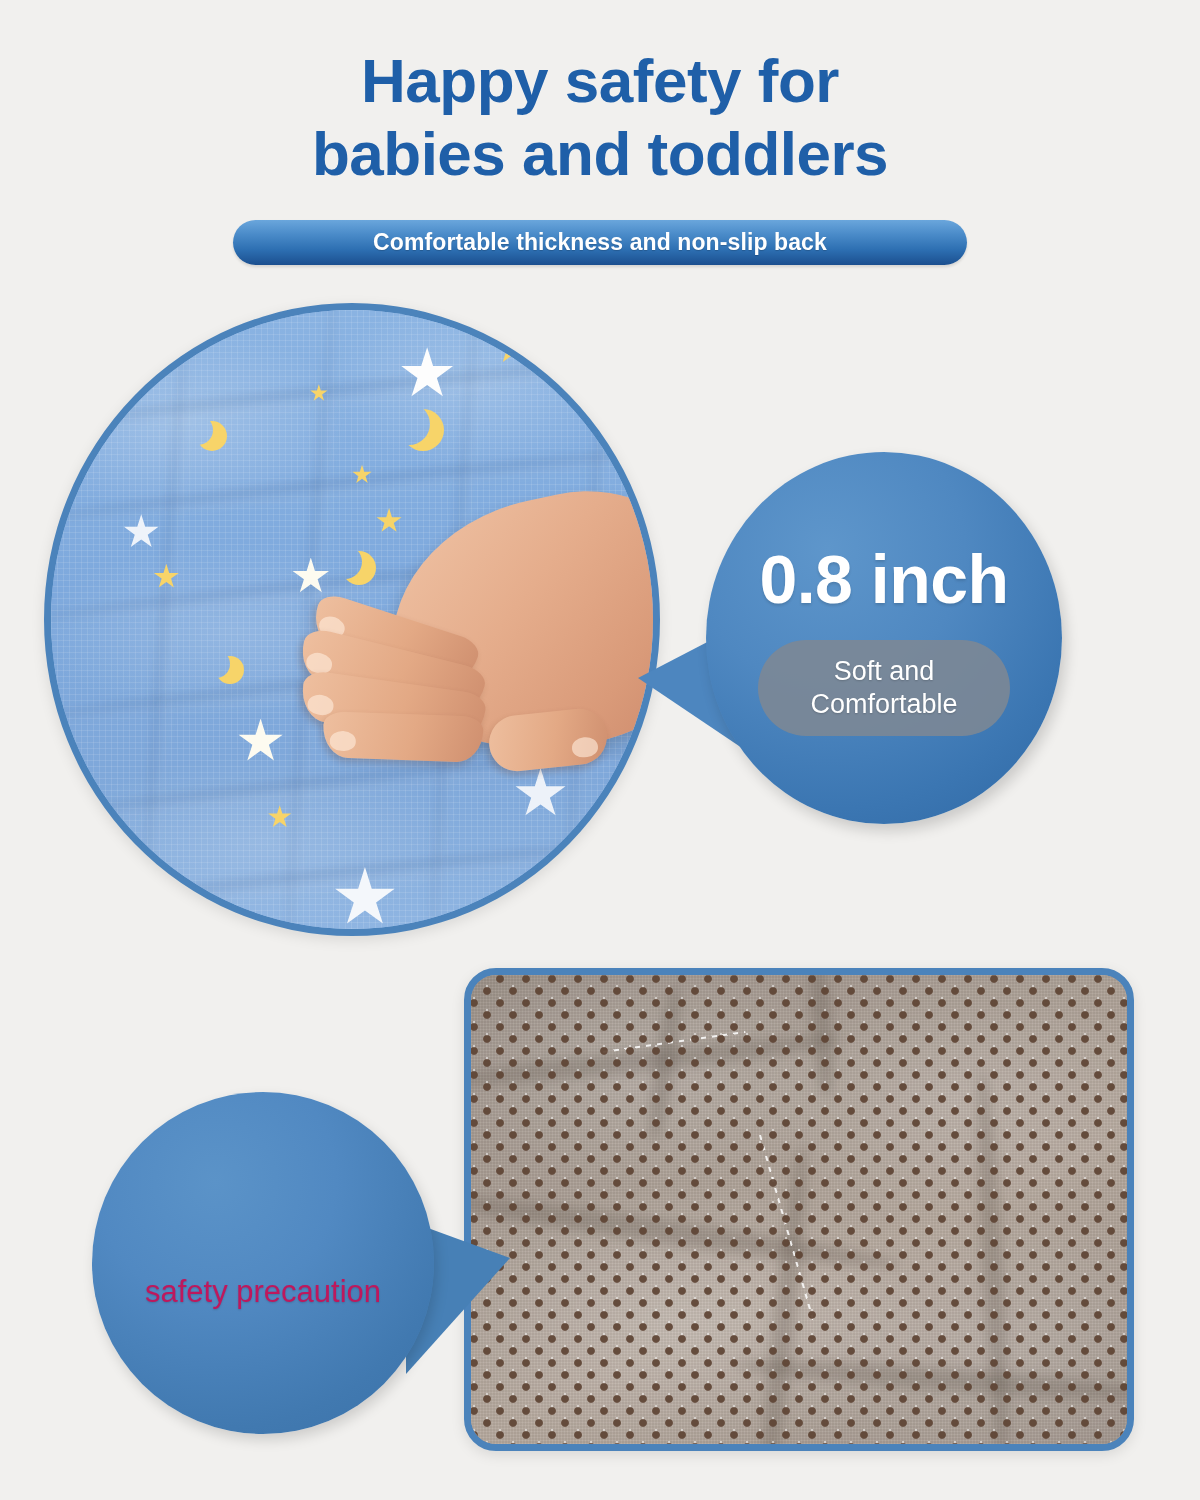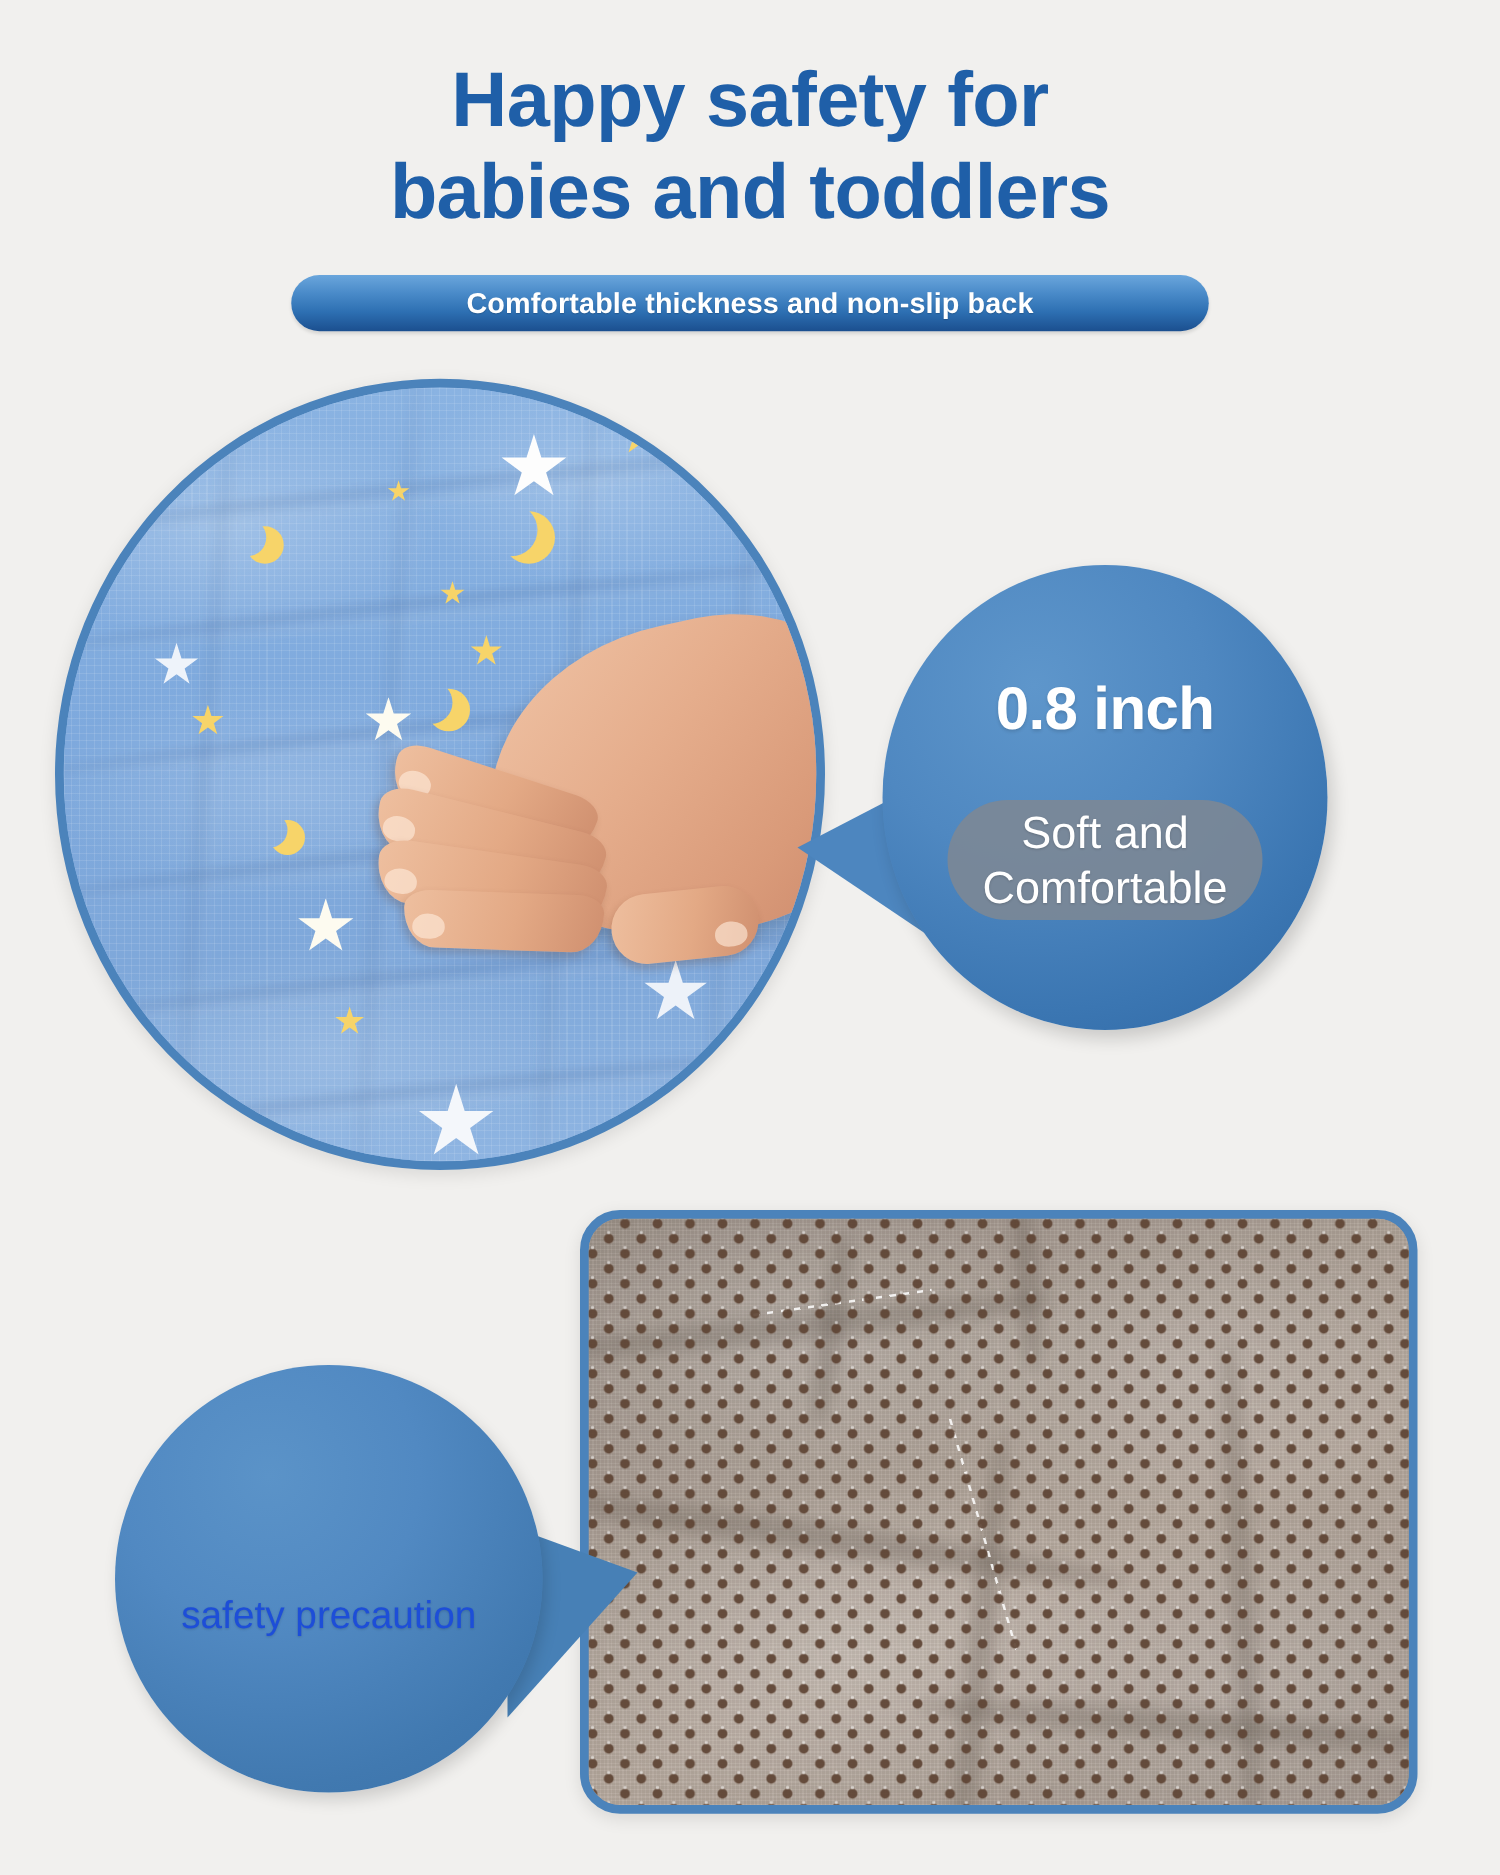--- a/index.html
+++ b/index.html
@@ -205,42 +205,42 @@
     border-bottom: 70px solid transparent;
     border-right: 104px solid #4d86bf;
   }
   .bubble-thickness .b-title {
     position: absolute;
     left: 0;
     right: 0;
     top: 88px;
     text-align: center;
     color: #ffffff;
-    font-size: 48px;
+    font-size: 68px;
     font-weight: bold;
     letter-spacing: -0.5px;
     text-shadow: 0 2px 3px rgba(0,0,0,0.14);
   }
   .bubble-thickness .b-sub-pill {
     position: absolute;
     left: 52px;
     top: 188px;
     width: 252px;
     height: 96px;
     border-radius: 48px;
     background: rgba(125,135,148,0.88);
     display: flex;
     flex-direction: column;
     align-items: center;
     justify-content: center;
   }
   .bubble-thickness .b-sub-pill span {
     display: block;
     color: #ffffff;
-    font-size: 36px;
+    font-size: 27px;
     line-height: 1.22;
     white-space: nowrap;
     text-shadow: 0 1px 2px rgba(0,0,0,0.18);
   }
 
   
   .panel-photo {
     position: absolute;
     left: 464px;
     top: 968px;
@@ -340,21 +340,21 @@
     font-weight: bold;
     letter-spacing: -0.5px;
     text-shadow: 0 2px 3px rgba(0,0,0,0.14);
   }
   .bubble-nonslip .n-sub {
     position: absolute;
     left: -14px;
     right: -14px;
     top: 182px;
     text-align: center;
-    color: #1d4ed8;
+    color: #be185d;
     font-size: 31px;
     white-space: nowrap;
     text-shadow: 0 1px 2px rgba(0,0,0,0.16);
   }
 </style>
 </head>
 <body>
 
 <div class="page">
 

